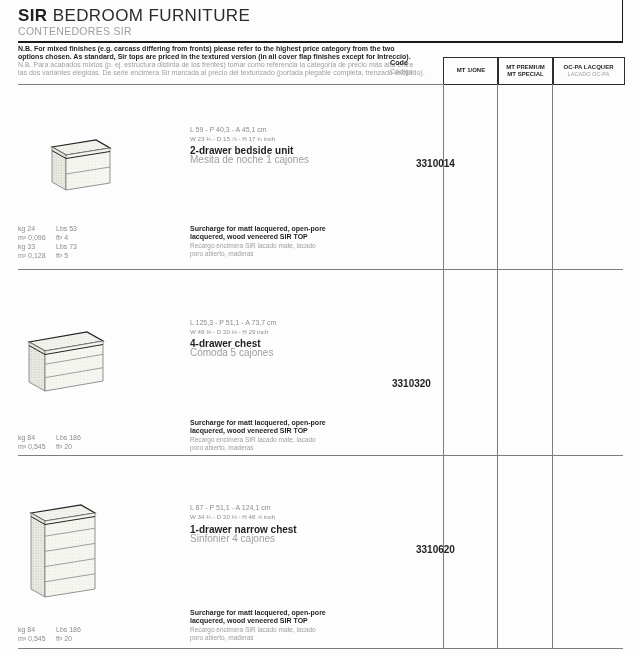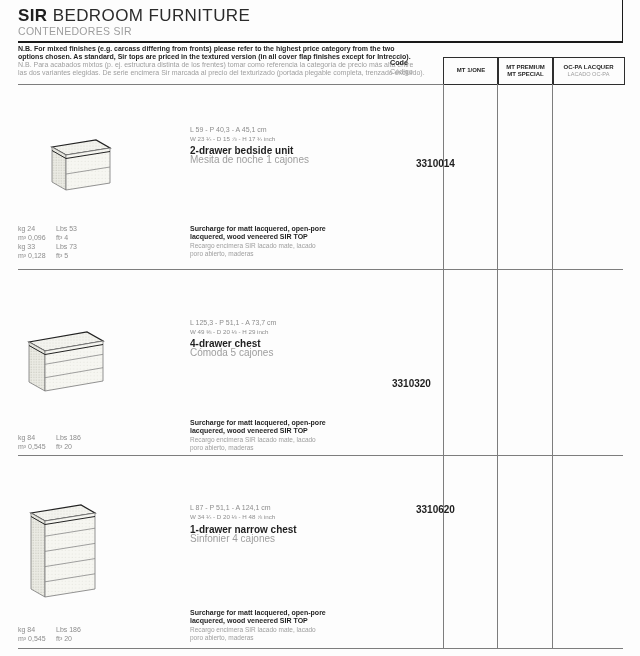--- a/index.html
+++ b/index.html
@@ -137,21 +137,21 @@
     <line x1="4" y1="21.5" x2="18" y2="29.5" stroke="#222" stroke-width="1"></line>
     <line x1="18" y1="41.2" x2="68" y2="33.2" stroke="#888" stroke-width=".8"></line>
     <line x1="18" y1="56.4" x2="68" y2="48.4" stroke="#888" stroke-width=".8"></line>
     <line x1="18" y1="71.6" x2="68" y2="63.6" stroke="#888" stroke-width=".8"></line>
     <line x1="18" y1="86.8" x2="68" y2="78.8" stroke="#888" stroke-width=".8"></line>
   </svg>
   <div class="abs g t7" style="left:190px;top:504px;">L 87 - P 51,1 - A 124,1 cm</div>
   <div class="abs g t62" style="left:190px;top:513px;">W 34 ¼ - D 20 ⅛ - H 48 ⅞ inch</div>
   <div class="abs b t75" style="left:190px;top:524px;">1-drawer narrow chest</div>
   <div class="abs gi t75" style="left:190px;top:533px;">Sinfonier 4 cajones</div>
-  <div class="abs b t75" style="left:392px;top:504px;padding-left:24px;">3310620</div>
+  <div class="abs b t75" style="left:392px;top:544px;padding-left:24px;">3310620</div>
 
   <div class="abs b t7" style="left:190px;top:609px;">Surcharge for matt lacquered, open-pore</div>
   <div class="abs b t7" style="left:190px;top:617px;">lacquered, wood veneered SIR TOP</div>
   <div class="abs gi t65" style="left:190px;top:626px;">Recargo encimera SIR lacado mate, lacado</div>
   <div class="abs gi t65" style="left:190px;top:634px;">poro abierto, maderas</div>
 
   <div class="abs g t7" style="left:18px;top:626px;">kg 84</div>
   <div class="abs g t7" style="left:56px;top:626px;">Lbs 186</div>
   <div class="abs g t7" style="left:18px;top:635px;">m³ 0,545</div>
   <div class="abs g t7" style="left:56px;top:635px;">ft³ 20</div>

